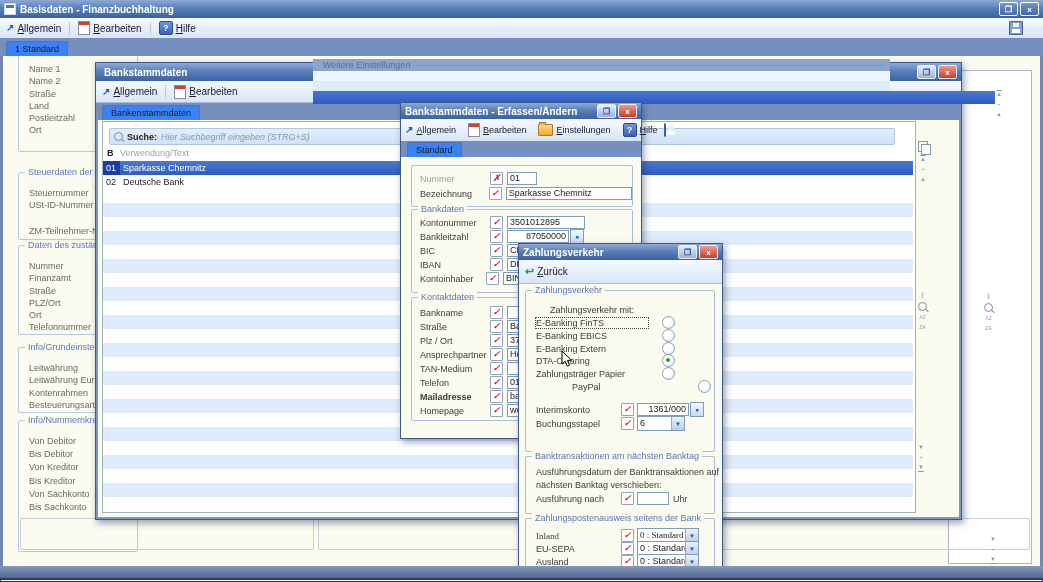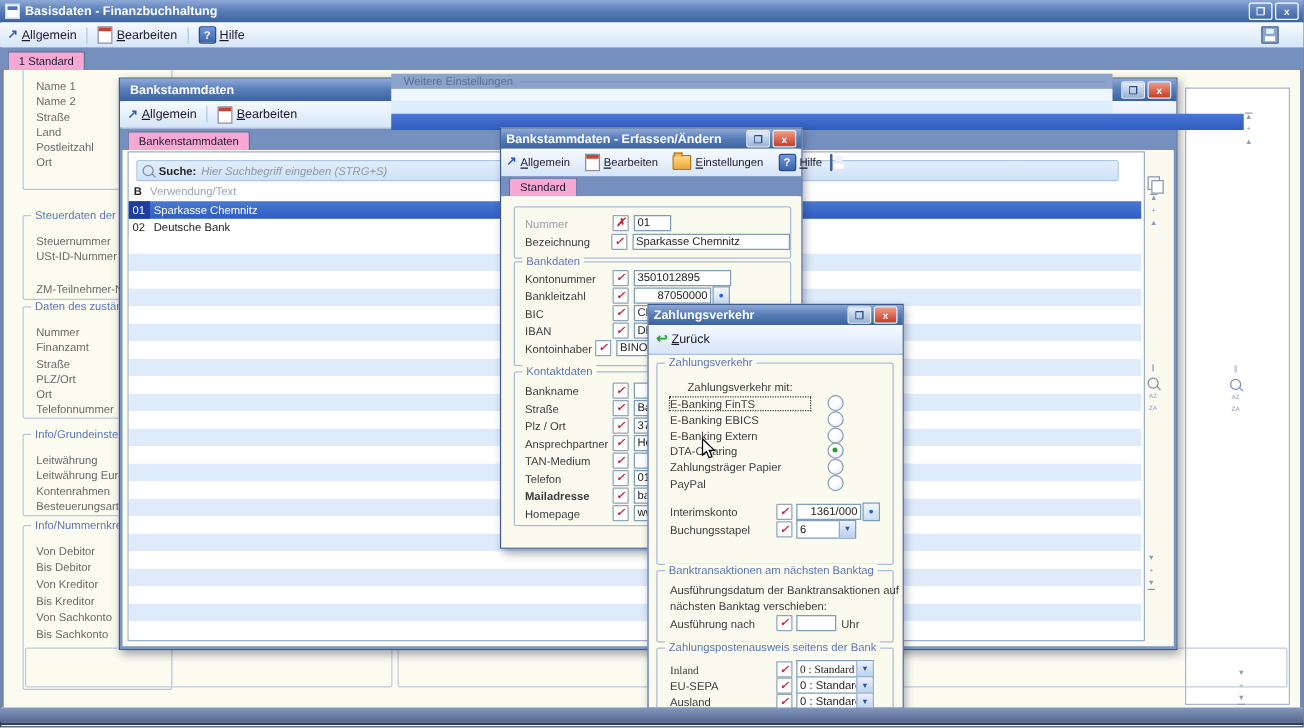--- a/index.html
+++ b/index.html
@@ -20,21 +20,21 @@
   .wbtn.flat{border:1px solid #fff;background:transparent;color:#fff;}
   .toolbar{position:absolute;left:0;right:0;height:21px;
       background:linear-gradient(180deg,#f6faff,#d7e5f7);
       border-bottom:1px solid #a8bedd;display:flex;align-items:center;padding:0 6px;gap:5px;}
   .titem{display:flex;align-items:center;gap:3px;cursor:default;}
   .mlabel{display:inline-block;color:#1a1a2a;}
   .mlabel::first-letter{text-decoration:underline;}
   .vsep{width:1px;height:13px;background:#b4c6e0;margin:0 3px;}
   .tabstrip{position:absolute;left:0;right:0;height:17px;background:#7590bf;
       display:flex;align-items:flex-end;padding-left:6px;}
-  .tab{height:14px;background:#f9a8d4;border:1px solid #56749f;border-bottom:none;
+  .tab{height:14px;background:#3b82f6;border:1px solid #56749f;border-bottom:none;
       border-radius:2px 2px 0 0;padding:0 8px;font-size:9px;line-height:14px;color:#1a1a2a;}
   .win{position:absolute;background:#fbfaef;border:1px solid #3c5a8c;
       box-shadow:2px 3px 7px rgba(30,45,80,.45), inset 0 0 0 2px #7a96c4;}
   
   .group{position:absolute;border:1px solid #aabdd9;border-radius:2px;}
   .gtitle{position:absolute;top:-6px;left:6px;background:#fbfaef;padding:0 3px;
       color:#5b77b5;font-size:9px;white-space:nowrap;}
   .frow{position:absolute;left:0;right:0;height:13px;display:flex;align-items:center;}
   .flabel{font-size:9px;color:#3c3c3c;white-space:nowrap;}
   .flabel.dis{color:#9aa0a8;}
@@ -207,21 +207,21 @@
     <div class="gutter" style="left:990px;top:536px;z-index:2;">
       <span class="tico">▼</span>
       <span class="tico">+</span>
       <span class="tico bar-bottom">▼</span>
     </div>
 
     <div class="abs" style="left:20px;top:518px;width:292px;height:30px;border:1px solid #c4ccd8;border-radius:2px;z-index:1;"></div>
     <div class="abs" style="left:318px;top:518px;width:710px;height:30px;border:1px solid #c4ccd8;border-radius:2px;z-index:1;"></div>
   </div>
 
-  <div class="win" style="left:95px;top:62px;width:845px;height:456px;z-index:20;">
+  <div class="win" style="left:95px;top:62px;width:845px;height:456px;z-index:20;padding-left:20px;">
     <div class="titlebar" style="height:18px;">
       <span class="ttl" style="padding-left:4px;">Bankstammdaten</span>
       <span class="winbtns">
         <span class="wbtn restore">❐</span>
         <span class="wbtn close">x</span>
       </span>
     </div>
     <div class="toolbar" style="top:18px;">
       <span class="titem">
         <span class="ico-arrow">↗</span>
@@ -378,21 +378,21 @@
           <span class="flabel" style="width:70px;">BIC</span>
           <span class="chk">✓</span>
           <span class="finput" style="width:72px;margin-left:4px;">CHEKD</span>
         </div>
         <div class="frow" style="top:48px;left:8px;">
           <span class="flabel" style="width:70px;">IBAN</span>
           <span class="chk">✓</span>
           <span class="finput" style="width:72px;margin-left:4px;">DE2187</span>
         </div>
         <div class="frow" style="top:62px;left:8px;">
-          <span class="flabel" style="width:56px;">Kontoinhaber</span>
+          <span class="flabel" style="width:66px;">Kontoinhaber</span>
           <span class="chk">✓</span>
           <span class="finput" style="width:72px;margin-left:4px;">BINOXE</span>
         </div>
       </div>
 
       <div class="group" style="left:10px;top:140px;width:220px;height:122px;">
         <span class="gtitle">Kontaktdaten</span>
         <div class="frow" style="top:8px;left:8px;">
           <span class="flabel" style="width:70px;">Bankname</span>
           <span class="chk">✓</span>
@@ -472,21 +472,21 @@
         </div>
         <div class="frow" style="top:63px;left:10px;">
           <span class="flabel" style="width:112px;">DTA-Clearing</span>
           <span class="radio sel" style="margin-left:14px;"></span>
         </div>
         <div class="frow" style="top:76px;left:10px;">
           <span class="flabel" style="width:112px;">Zahlungsträger Papier</span>
           <span class="radio" style="margin-left:14px;"></span>
         </div>
         <div class="frow" style="top:89px;left:10px;">
-          <span class="flabel" style="width:112px;">PayPal</span>
+          <span class="flabel" style="width:112px;margin-left:36px;">PayPal</span>
           <span class="radio" style="margin-left:14px;"></span>
         </div>
         <div class="frow" style="top:112px;left:10px;">
           <span class="flabel" style="width:85px;">Interimskonto</span>
           <span class="chk">✓</span>
           <span class="finput num" style="width:46px;margin-left:3px;">1361/000</span>
           <span class="lookup">●</span>
         </div>
         <div class="frow" style="top:126px;left:10px;">
           <span class="flabel" style="width:85px;">Buchungsstapel</span>

